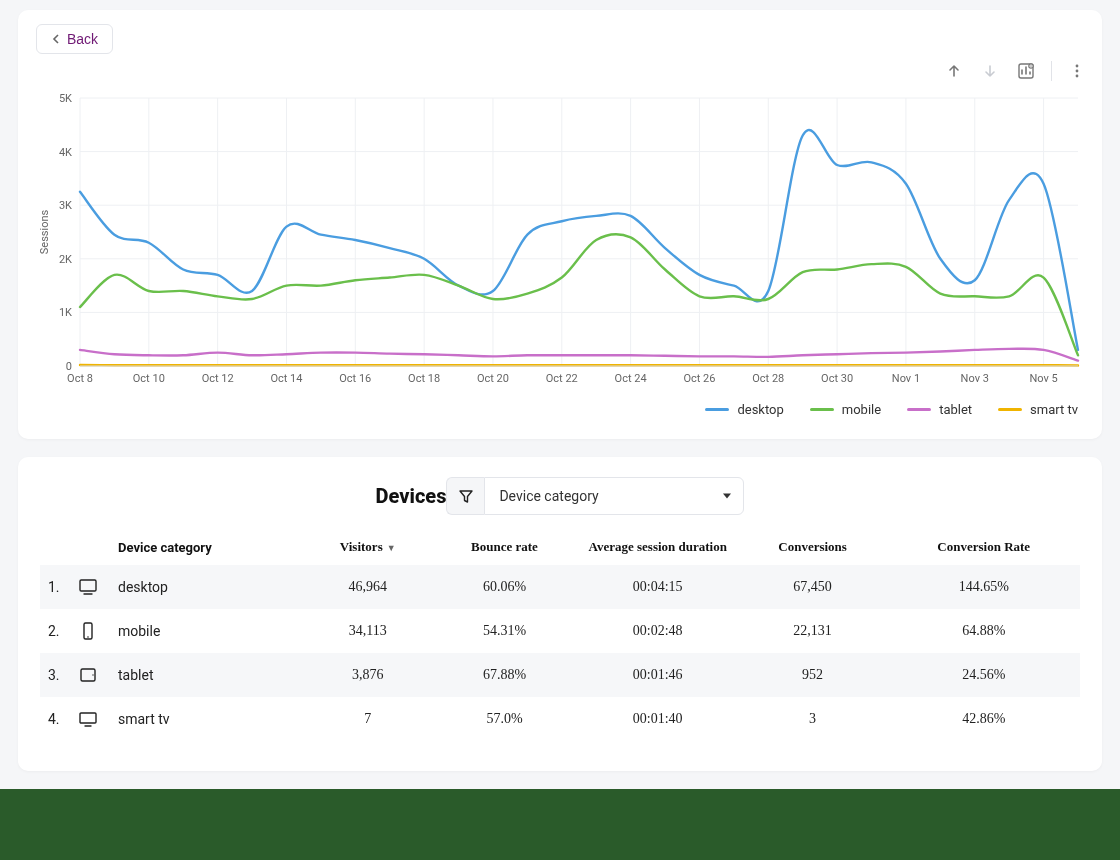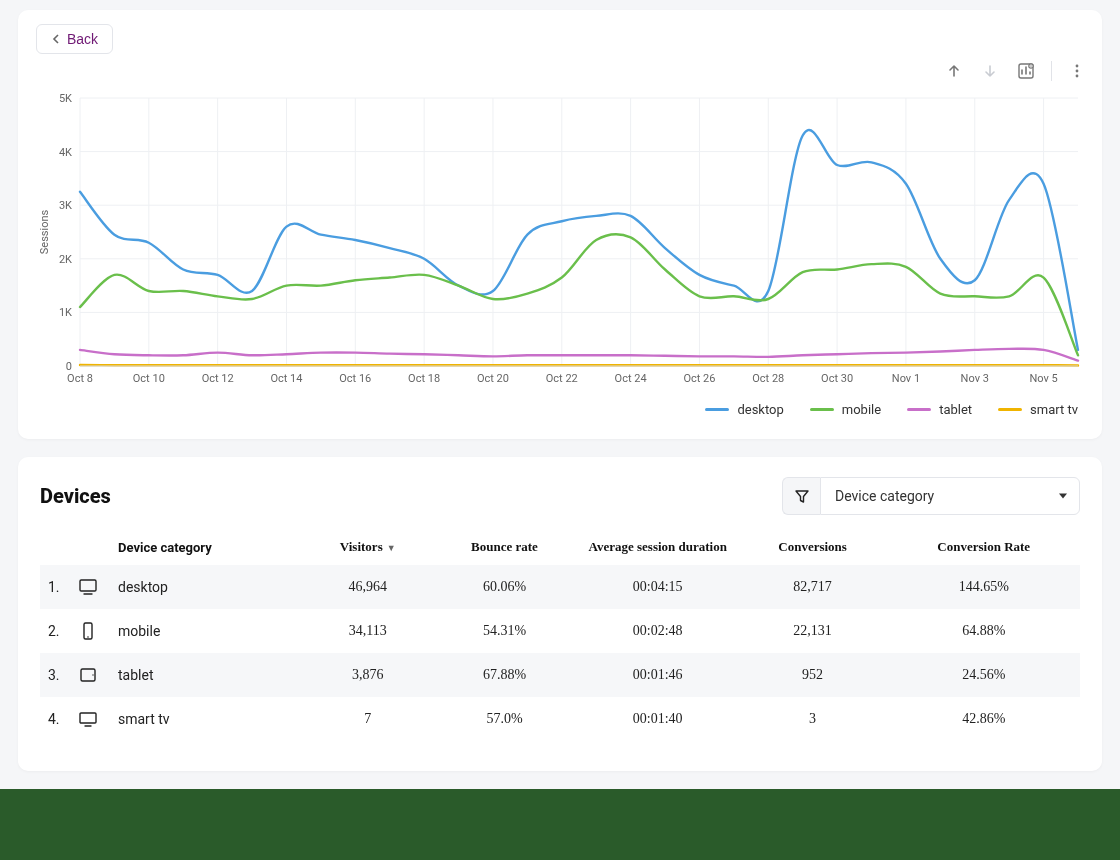--- a/index.html
+++ b/index.html
@@ -72,21 +72,21 @@
   }
   .legend-item { display:flex; align-items:center; gap:8px; }
   .legend-sw { width:24px; height:3px; border-radius:2px; }
 
   .devices-card {
     padding: 20px 22px 30px 22px;
   }
   .devices-head {
     display:flex;
     align-items:center;
-    justify-content:space-between;
+    justify-content:center;
     margin-bottom: 14px;
   }
   .devices-title {
     font-size: 20px;
     font-weight: 800;
     color:#111;
   }
   .filter-group { display:flex; align-items:center; gap:0; }
   .filter-icon {
     width:38px; height:38px;
@@ -300,21 +300,21 @@
             <td class="dev-icon">
               <svg width="20" height="20" viewBox="0 0 20 20">
                 <rect x="2" y="3" width="16" height="11" rx="1.2" fill="none" stroke="#222" stroke-width="1.4"></rect>
                 <path d="M6 17h8" stroke="#222" stroke-width="1.4" stroke-linecap="round"></path>
               </svg>
             </td>
             <td>desktop</td>
             <td class="center">46,964</td>
             <td class="center">60.06%</td>
             <td class="center">00:04:15</td>
-            <td class="center">82,717</td>
+            <td class="center">67,450</td>
             <td class="center">144.65%</td>
           </tr>
           <tr>
             <td class="rownum">2.</td>
             <td class="dev-icon">
               <svg width="20" height="20" viewBox="0 0 20 20">
                 <rect x="6" y="2" width="8" height="16" rx="1.5" fill="none" stroke="#222" stroke-width="1.4"></rect>
                 <circle cx="10" cy="16" r="0.8" fill="#222"></circle>
               </svg>
             </td>

